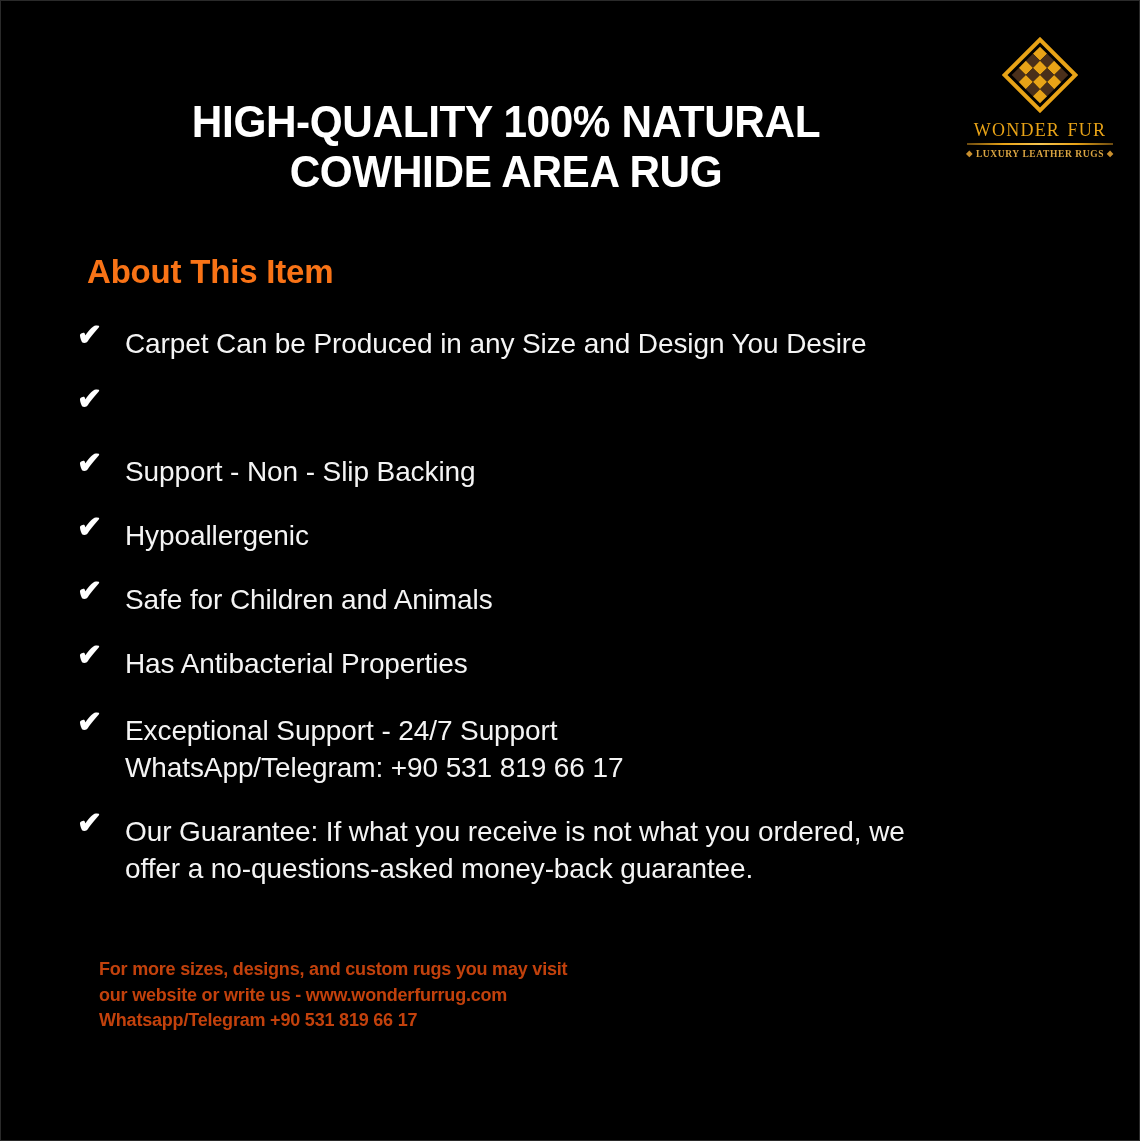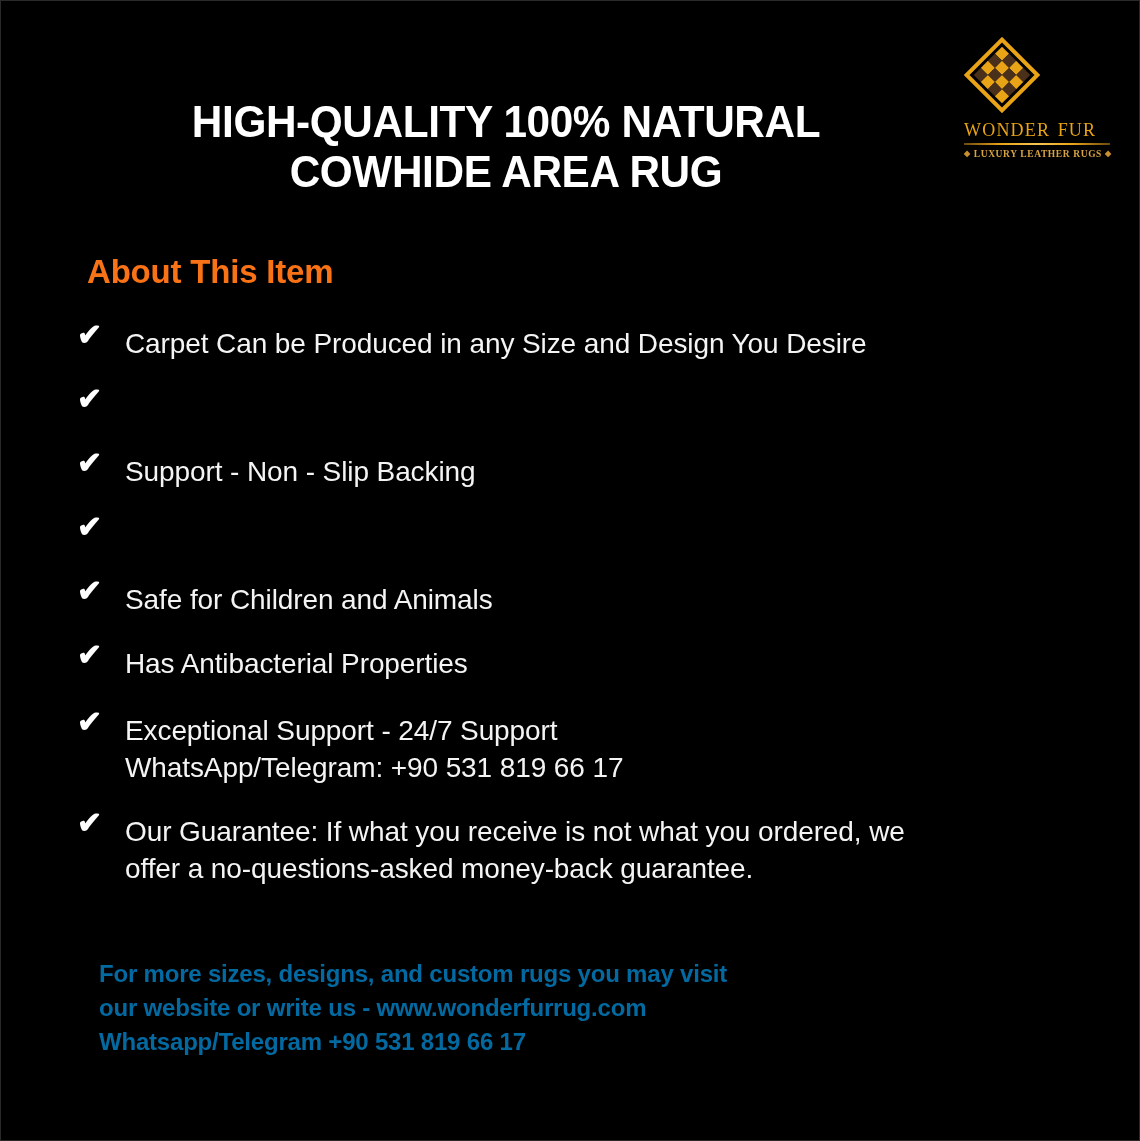--- a/index.html
+++ b/index.html
@@ -29,20 +29,21 @@
 
   
   .logo {
     position:absolute;
     top:36px;
     left:963px;
     width:152px;
     height:125px;
     display:flex;
     flex-direction:column;
+    align-items:center;
   }
 
   .logo-diamond {
     width:76px;
     height:76px;
     position:relative;
     margin-bottom:2px;
   }
 
   .logo-diamond svg { display:block; width:76px; height:76px; }
@@ -138,24 +139,24 @@
   }
 
   .feature.tight { margin-bottom:27px; }
 
   
   .footer {
     position:absolute;
     top:956px;
     left:98px;
     width:980px;
-    font-size:24px;
+    font-size:18px;
     font-weight:bold;
     line-height:1.42;
-    color:#0369a1;
+    color:#c2410c;
     letter-spacing:-0.2px;
     white-space:pre-line;
   }
 </style>
 </head>
 <body>
 
 <div class="page">
 
   <div class="logo">
@@ -203,20 +204,21 @@
     </li>
     <li class="feature">
       <span class="check">✔</span>
     </li>
     <li class="feature">
       <span class="check">✔</span>
       <span class="text">Support - Non - Slip Backing</span>
     </li>
     <li class="feature">
       <span class="check">✔</span>
+      <span class="text">Hypoallergenic</span>
     </li>
     <li class="feature">
       <span class="check">✔</span>
       <span class="text">Safe for Children and Animals</span>
     </li>
     <li class="feature tight">
       <span class="check">✔</span>
       <span class="text">Has Antibacterial Properties</span>
     </li>
     <li class="feature tight">

